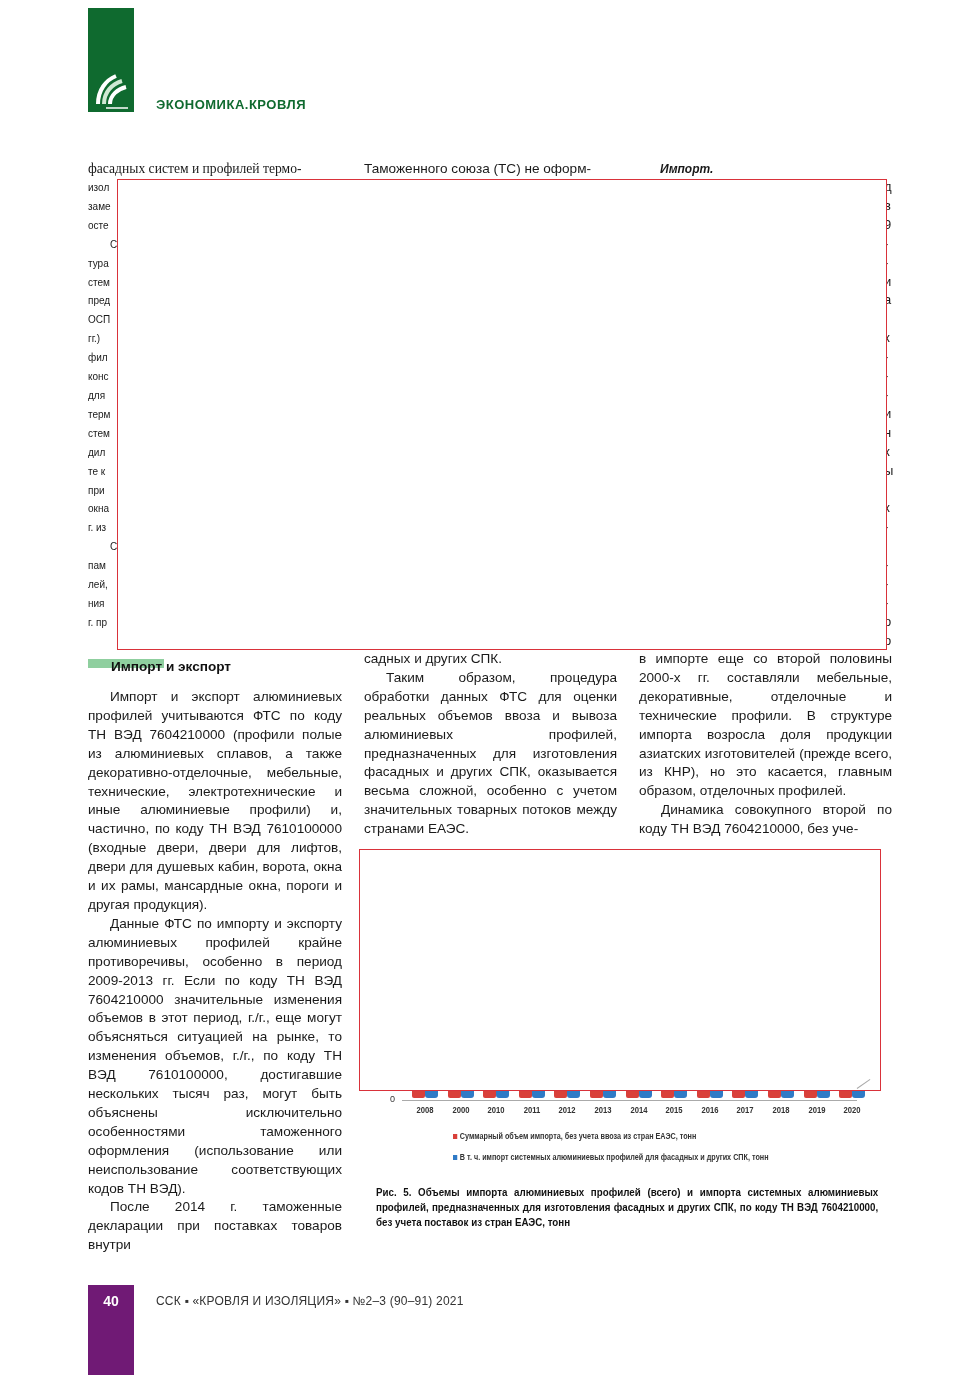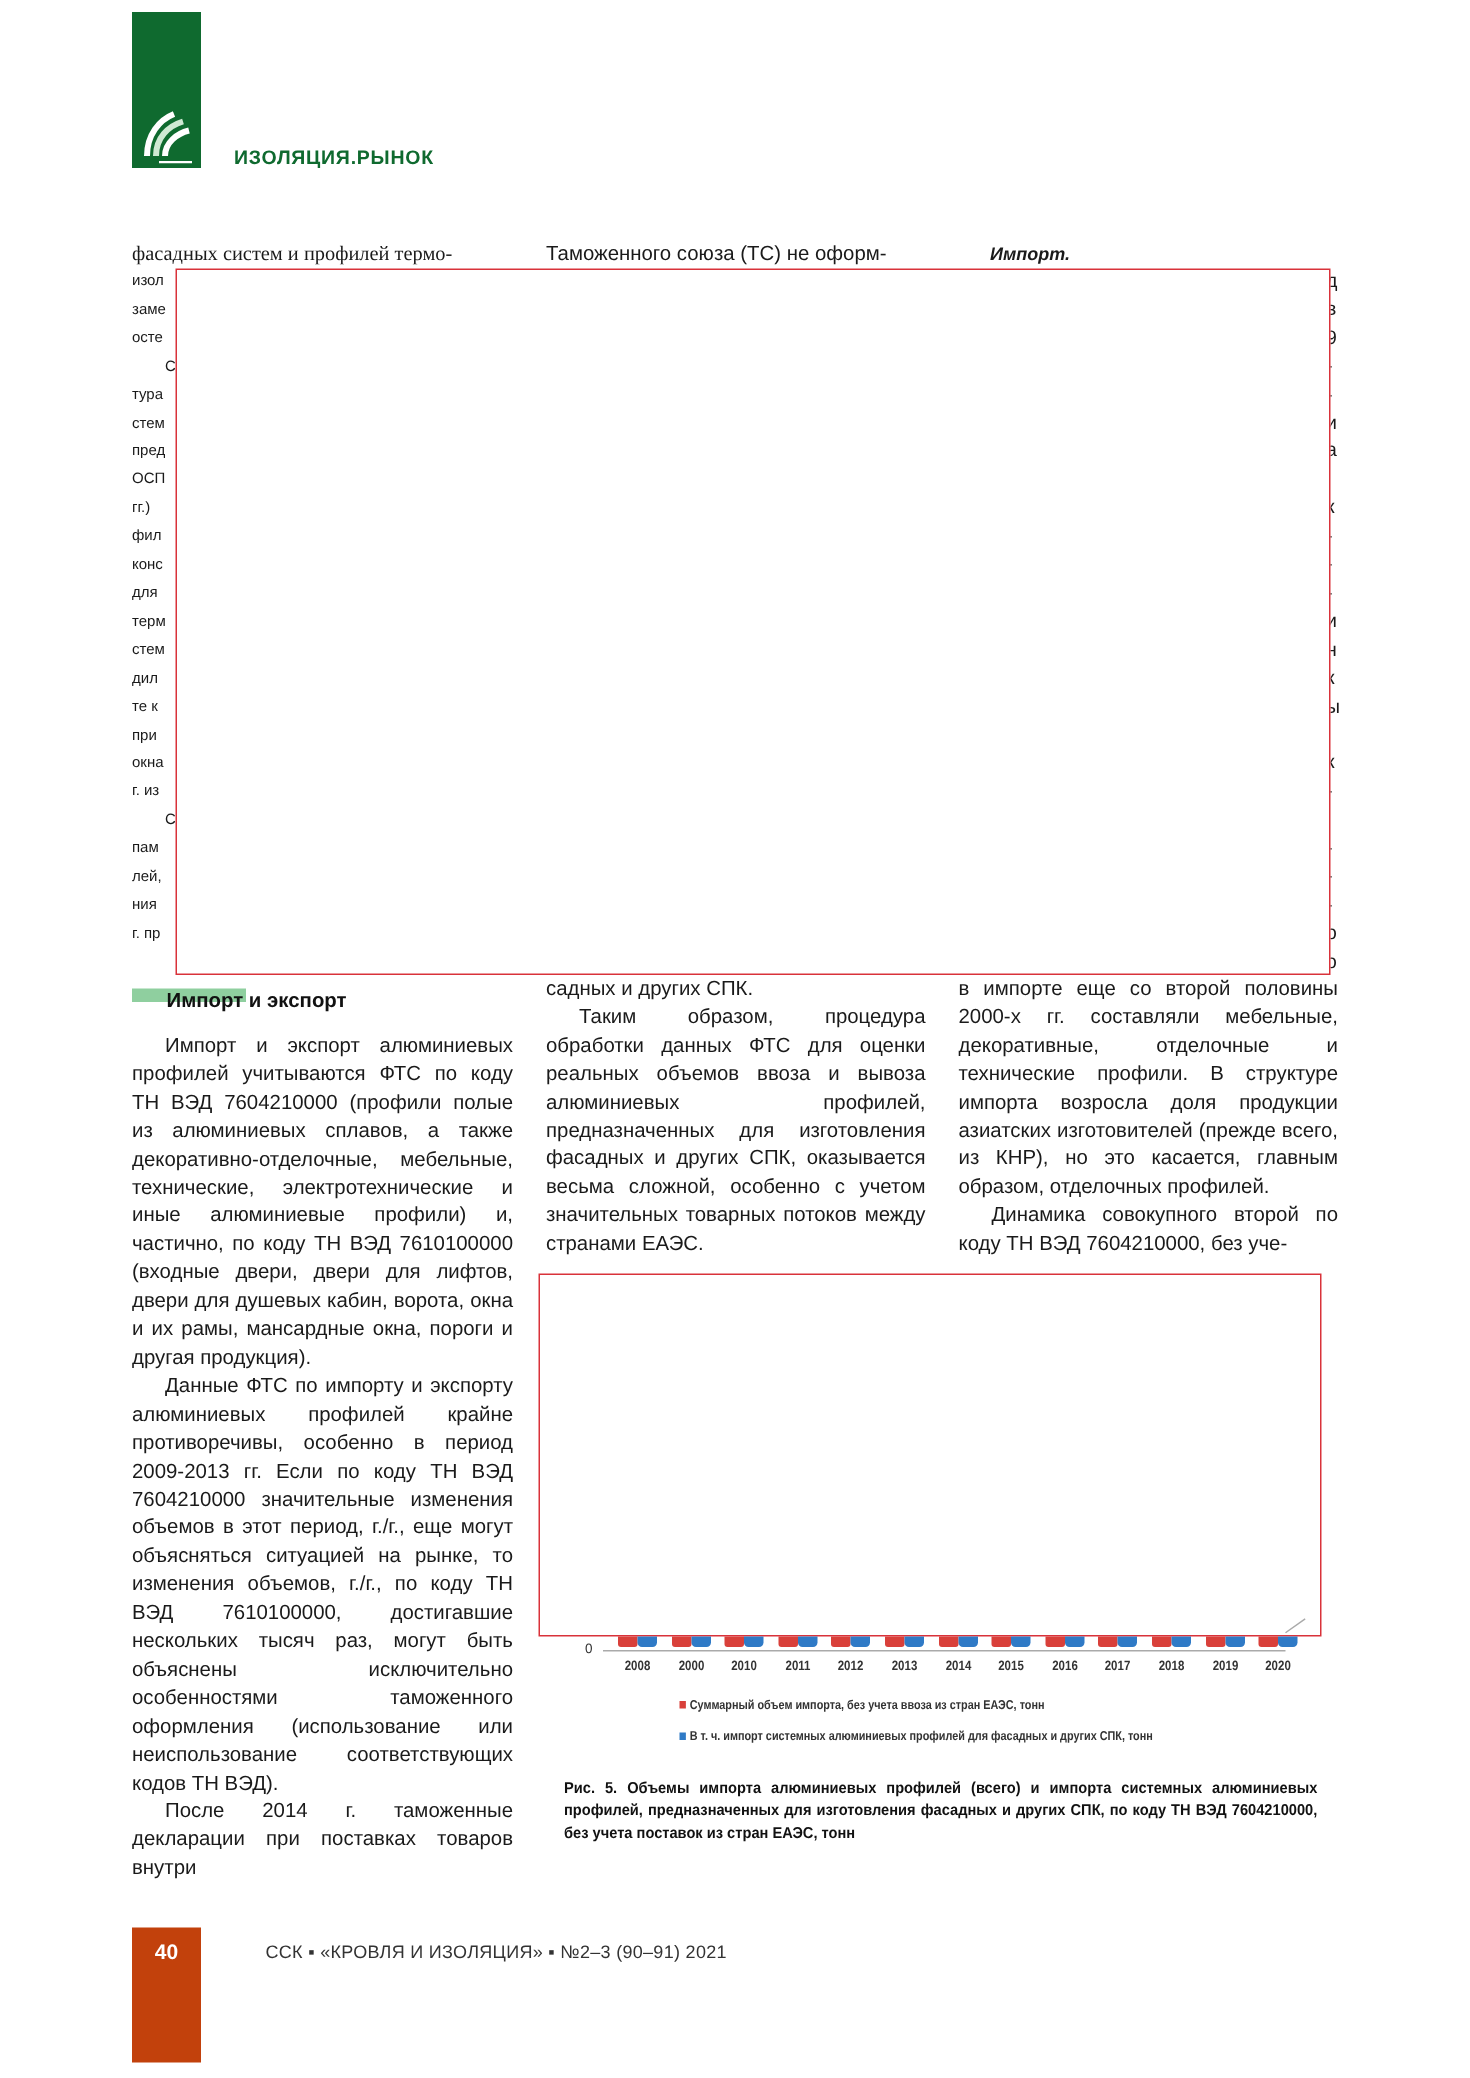--- a/index.html
+++ b/index.html
@@ -40,36 +40,36 @@
   .bar-pair { position: absolute; top: 1091px; width: 26px; height: 7px; }
   .bar-red { position: absolute; left: 0; top: 0; width: 13px; height: 7px; background: #d9403a; border-radius: 0 0 2px 2px; }
   .bar-blue { position: absolute; left: 13px; top: 0; width: 13px; height: 7px; background: #2f7ac6; border-radius: 0 0 3px 3px; }
   .year { position: absolute; top: 1105px; font-size: 9px; font-weight: bold; color: #333; width: 30px; text-align: center; font-family: "Liberation Sans Narrow", "Liberation Sans", sans-serif; transform: scaleX(0.85); }
 
   .legend { position: absolute; left: 453px; font-size: 8.5px; font-weight: bold; color: #333; white-space: nowrap; transform: scaleX(0.85); transform-origin: left; }
   .legend .sw { display: inline-block; width: 5px; height: 5px; margin-right: 3px; vertical-align: middle; }
 
   .caption { position: absolute; left: 376px; top: 1185px; width: 502px; font-size: 10.5px; line-height: 15px; font-weight: bold; color: #111; text-align: justify; transform: scaleX(0.93); transform-origin: left; width: 540px; }
 
-  .page-tab { position: absolute; left: 88px; top: 1285px; width: 46px; height: 90px; background: #c2410c; }
+  .page-tab { position: absolute; left: 88px; top: 1285px; width: 46px; height: 90px; background: #701a75; }
   .page-num { position: absolute; left: 0; top: 8px; width: 46px; text-align: center; color: #fff; font-weight: bold; font-size: 14px; }
-  .footer { position: absolute; left: 156px; top: 1294px; font-size: 12px; color: #333; letter-spacing: 0.2px; margin-left: 21px; }
+  .footer { position: absolute; left: 156px; top: 1294px; font-size: 12px; color: #333; letter-spacing: 0.2px; }
 </style>
 </head>
 <body>
 
 <div class="top-tab">
   <svg class="logo" viewBox="0 0 38 44">
     <path d="M6 38 C6 24 14 14 24 10" stroke="#ffffff" stroke-width="4" fill="none"></path>
     <path d="M12 38 C12 26 20 18 30 15" stroke="#cfe9d3" stroke-width="4" fill="none"></path>
     <path d="M18 38 C18 29 26 23 34 21" stroke="#ffffff" stroke-width="4" fill="none"></path>
     <path d="M14 42 L36 42" stroke="#ffffff" stroke-width="1.5"></path>
   </svg>
 </div>
-<div class="section-title">ИЗОЛЯЦИЯ.РЫНОК</div>
+<div class="section-title">ЭКОНОМИКА.КРОВЛЯ</div>
 
 <div class="col col1-top">
   <div class="line">фасадных систем и профилей термо-</div>
 </div>
 <div class="left-frags" id="leftFrags">
     <div>изол</div>
     <div>заме</div>
     <div>осте</div>
     <div style="padding-left: 22px;">С</div>
     <div>тура</div>

